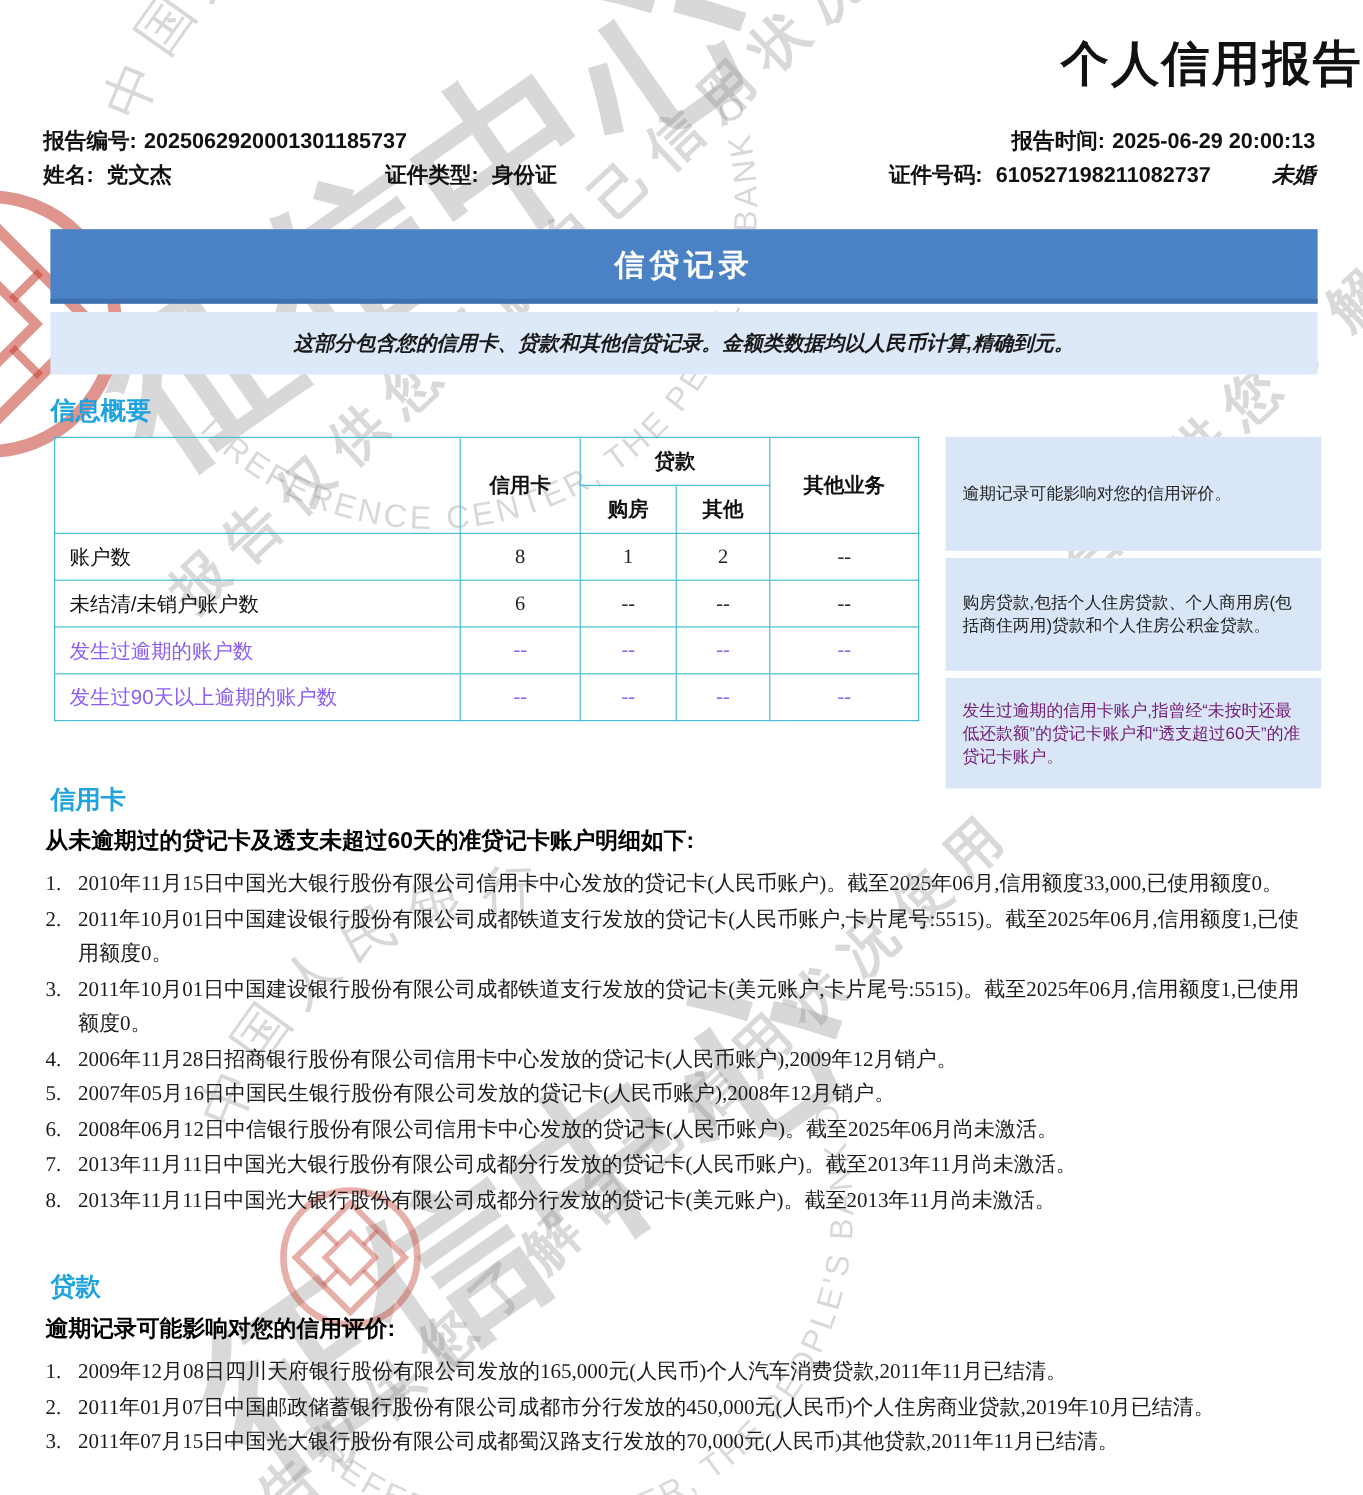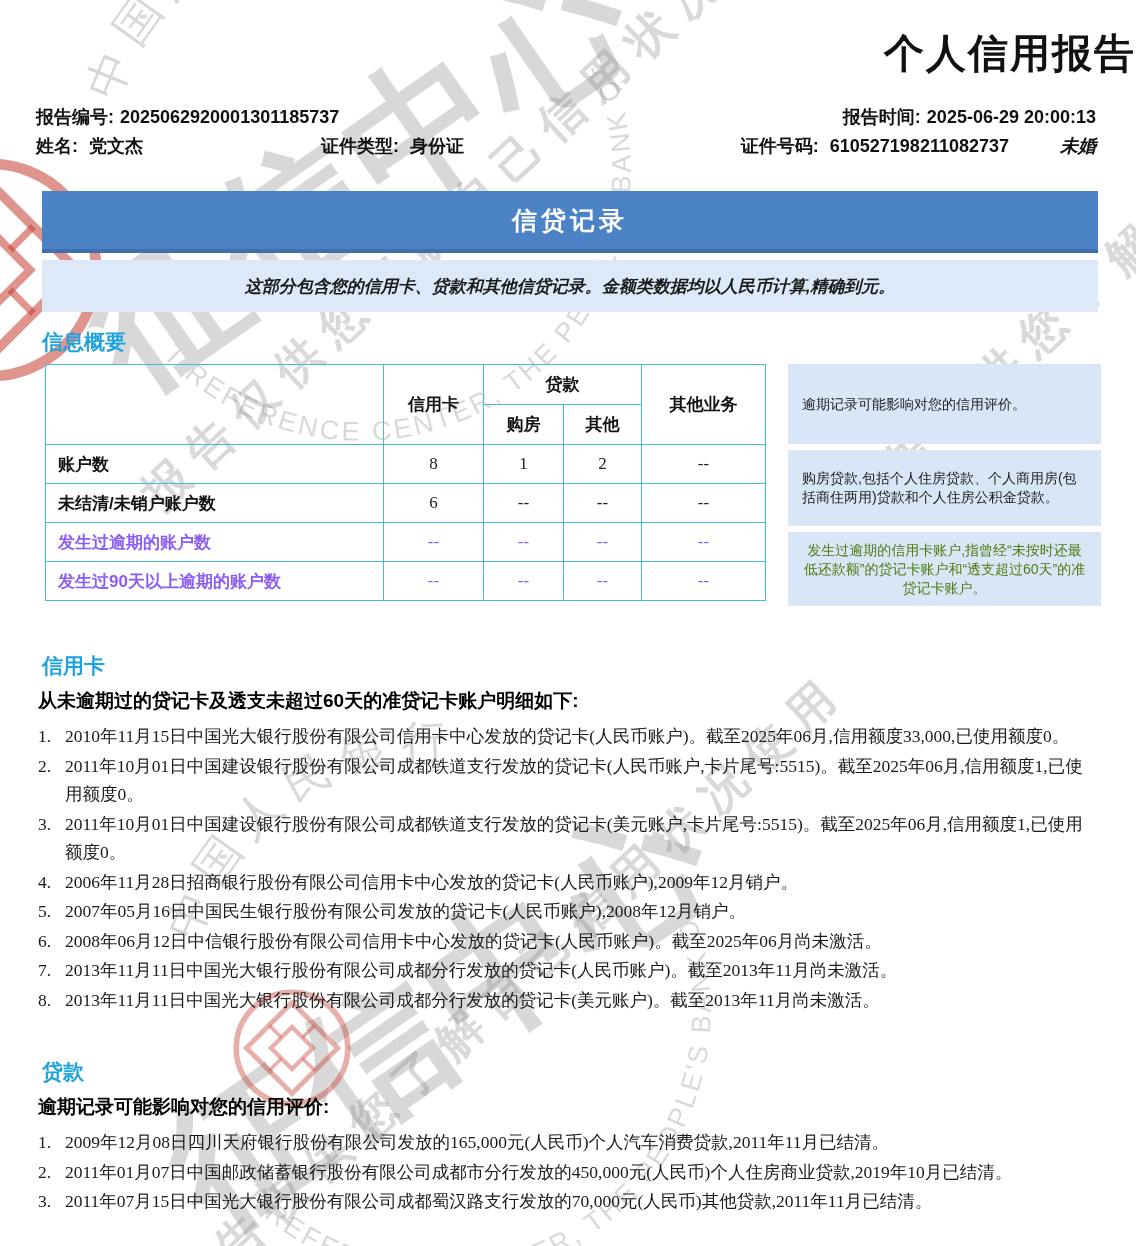--- a/index.html
+++ b/index.html
@@ -39,31 +39,31 @@
     margin:7px 38px 0 42px;height:52px;background:#dde9f8;
     display:flex;align-items:center;justify-content:center;
     font-weight:bold;font-style:italic;font-size:17px;color:#1a1a1a;
   }
   .section-heading{color:#1ea3df;font-size:21px;font-weight:bold;margin-left:42px;}
   .summary-heading{margin-top:16px;}
   .summary-wrap{position:relative;margin:8px 38px 0 45px;height:240px;}
   table.summary-table{border-collapse:collapse;table-layout:fixed;width:720px;position:absolute;left:0;top:0;background:transparent;}
   table.summary-table td{border:1.6px solid #45bdd3;box-sizing:border-box;}
   td.hc{height:40px;text-align:center;font-weight:bold;font-size:17px;}
-  td.rl{height:39px;text-align:left;font-weight:bold;font-size:17px;padding-left:12px;}
+  td.rl{height:39px;text-align:left;font-weight:normal;font-size:17px;padding-left:12px;}
   td.rv{height:39px;text-align:center;font-family:"Liberation Serif",serif;font-size:17px;color:#222;}
   tr.red-row td{color:#8b5cf6;}
   .notes{position:absolute;left:743px;top:0;width:313px;}
   .note{
     box-sizing:border-box;width:313px;margin-bottom:6px;background:#d9e6f7;
     font-size:14px;line-height:19px;padding:8px 14px;display:flex;align-items:center;color:#222;
   }
-  .note-1{height:80px;}
-  .note-2{height:76px;}
-  .note-3{height:74px;color:#4d7c0f;text-align:center;}
+  .note-1{height:95px;}
+  .note-2{height:94px;}
+  .note-3{height:92px;color:#701a75;}
   .cc-heading{margin-top:48px;}
   .sub-heading{font-size:19px;font-weight:bold;margin:8px 38px 0 38px;color:#000000;}
   ol.detail-list{list-style:none;margin:8px 38px 0 38px;padding:0;}
   ol.detail-list li{display:flex;font-family:"Liberation Serif",serif;font-size:17.5px;line-height:28.5px;color:#1a1a1a;}
   ol.detail-list li + li{margin-top:1px;}
   .li-num{width:27px;flex:none;}
   .li-text{flex:1;}
   .loan-heading{margin-top:44px;}
 </style>
 </head>

